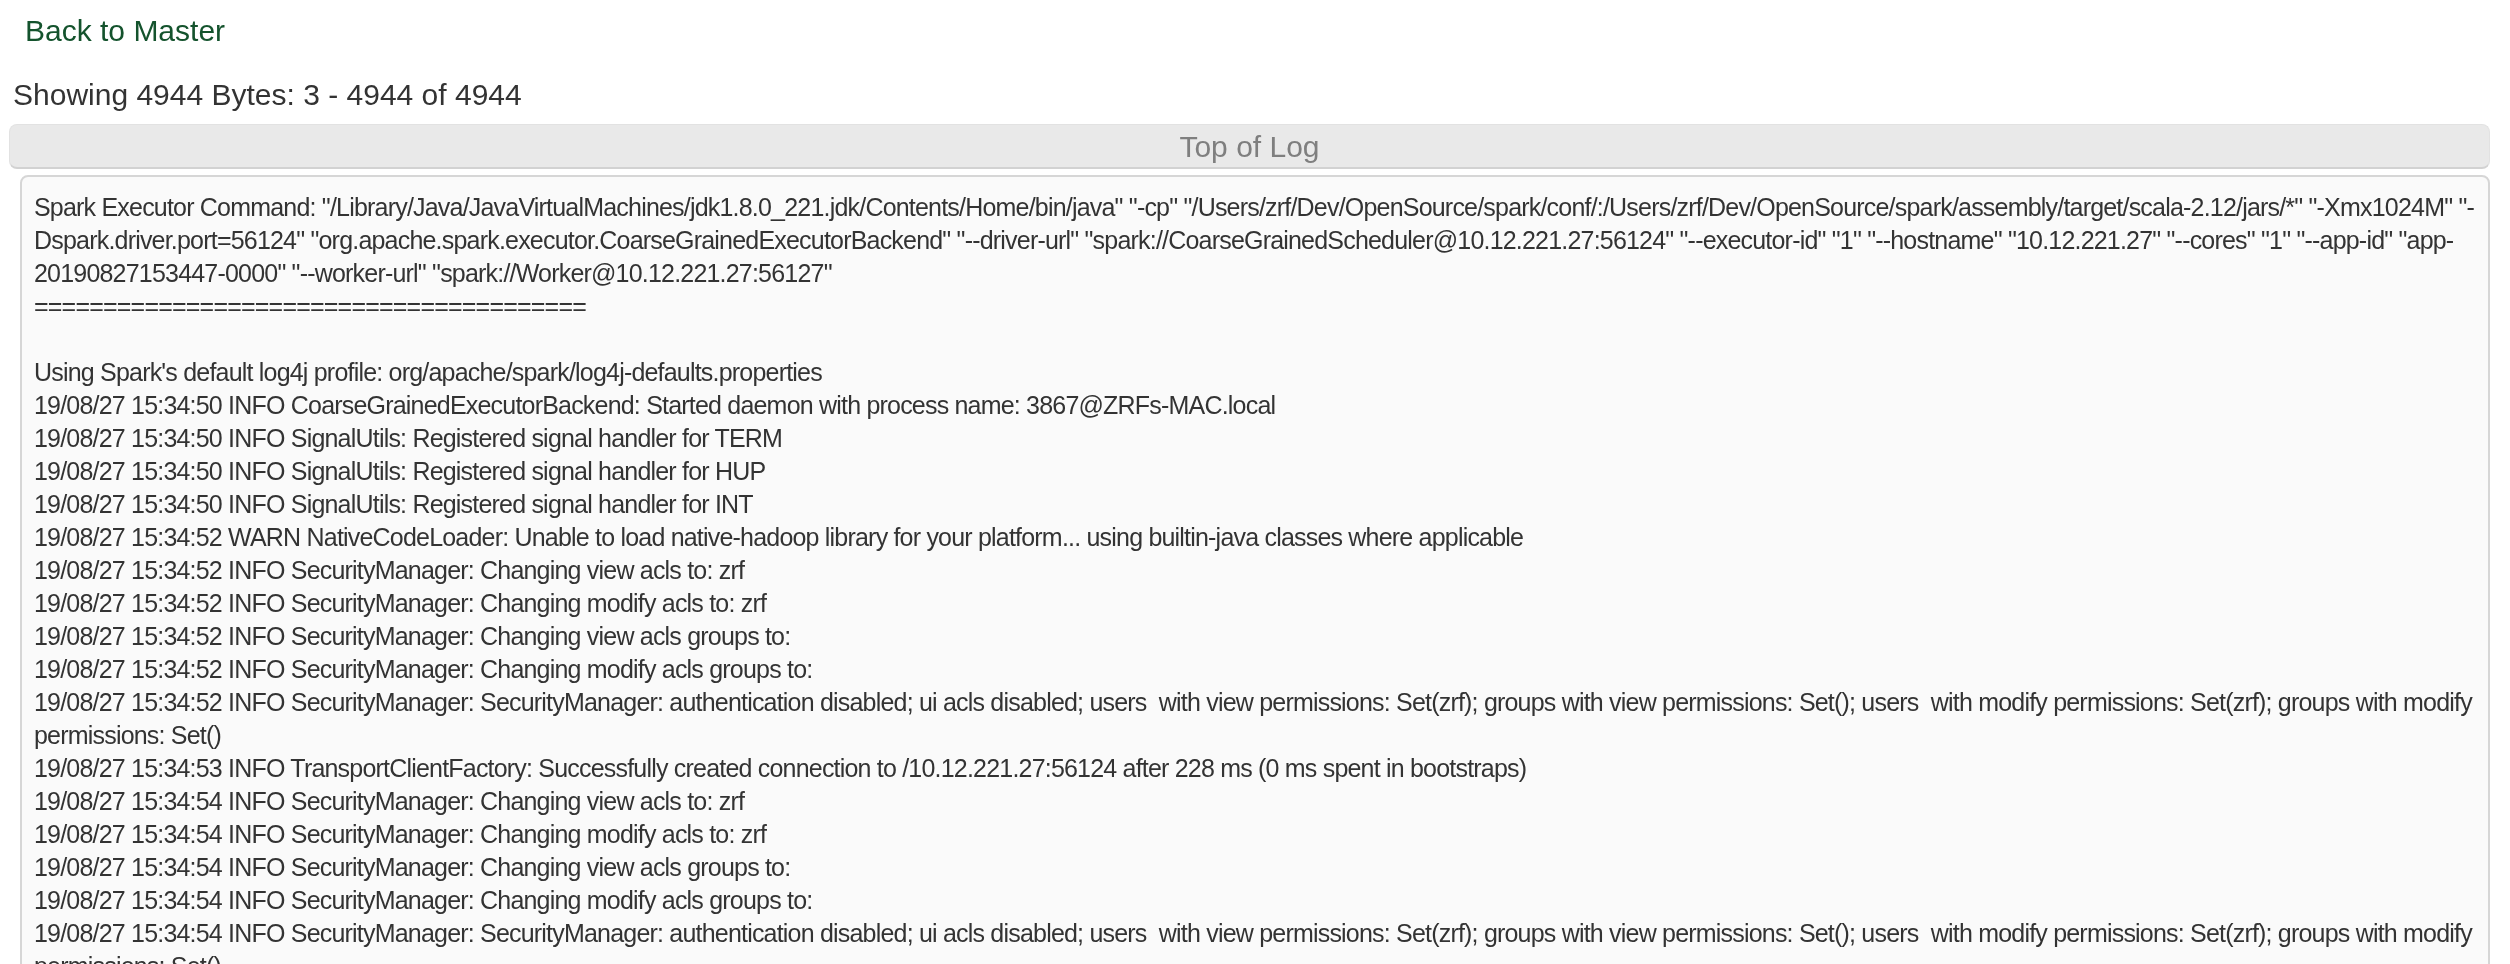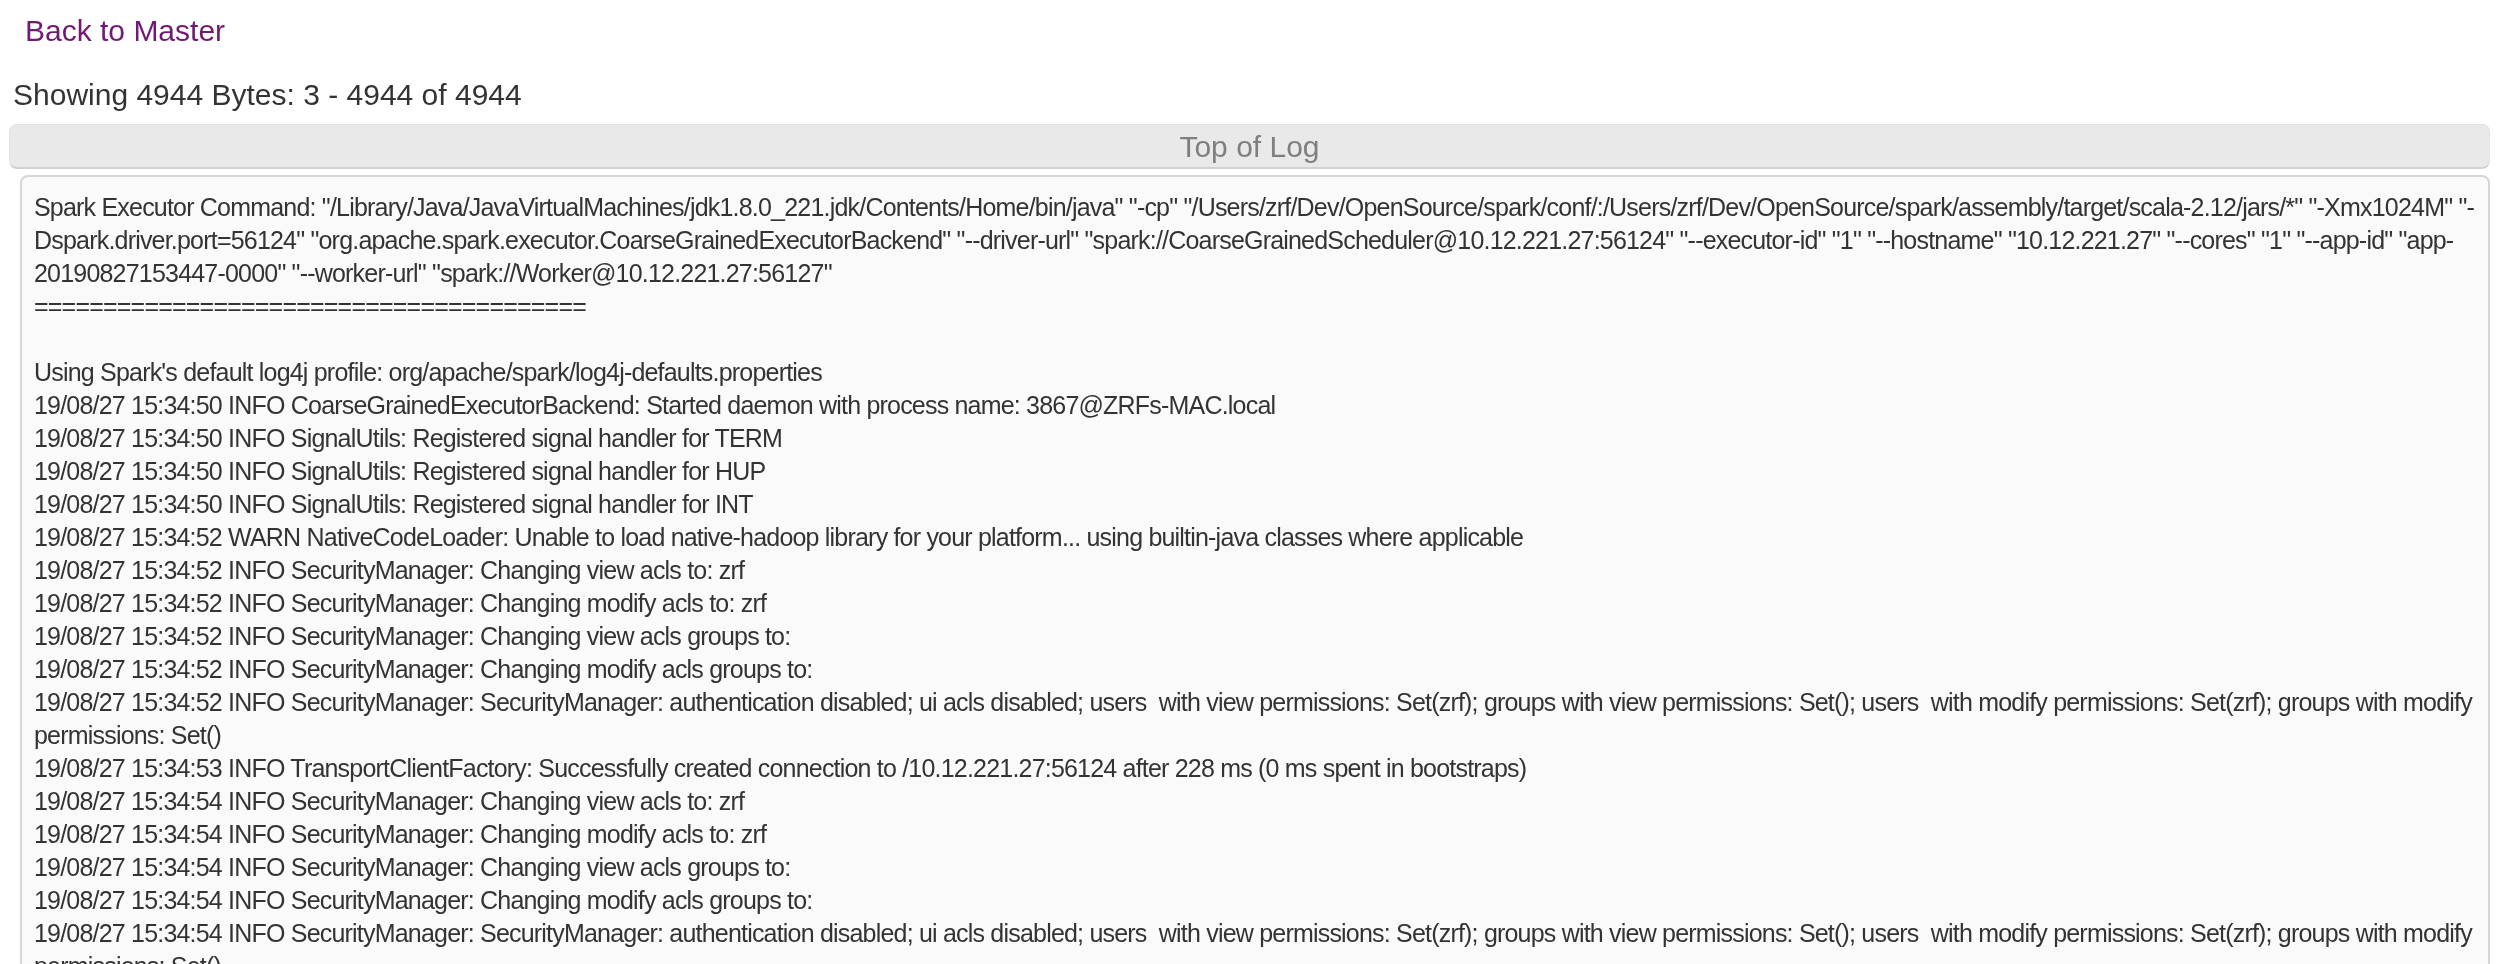--- a/index.html
+++ b/index.html
@@ -10,21 +10,21 @@
     height: 964px;
     overflow: hidden;
     background: #ffffff;
     font-family: "Liberation Sans", "DejaVu Sans", sans-serif;
   }
   .back-link {
     display: inline-block;
     margin: 14px 0 0 25px;
     font-size: 30px;
     line-height: 34px;
-    color: #701a75;
+    color: #14532d;
     text-decoration: none;
     cursor: pointer;
   }
   .byte-status {
     margin: 30px 0 0 13px;
     font-size: 30px;
     line-height: 34px;
     color: #333333;
   }
   .log-header-bar {

